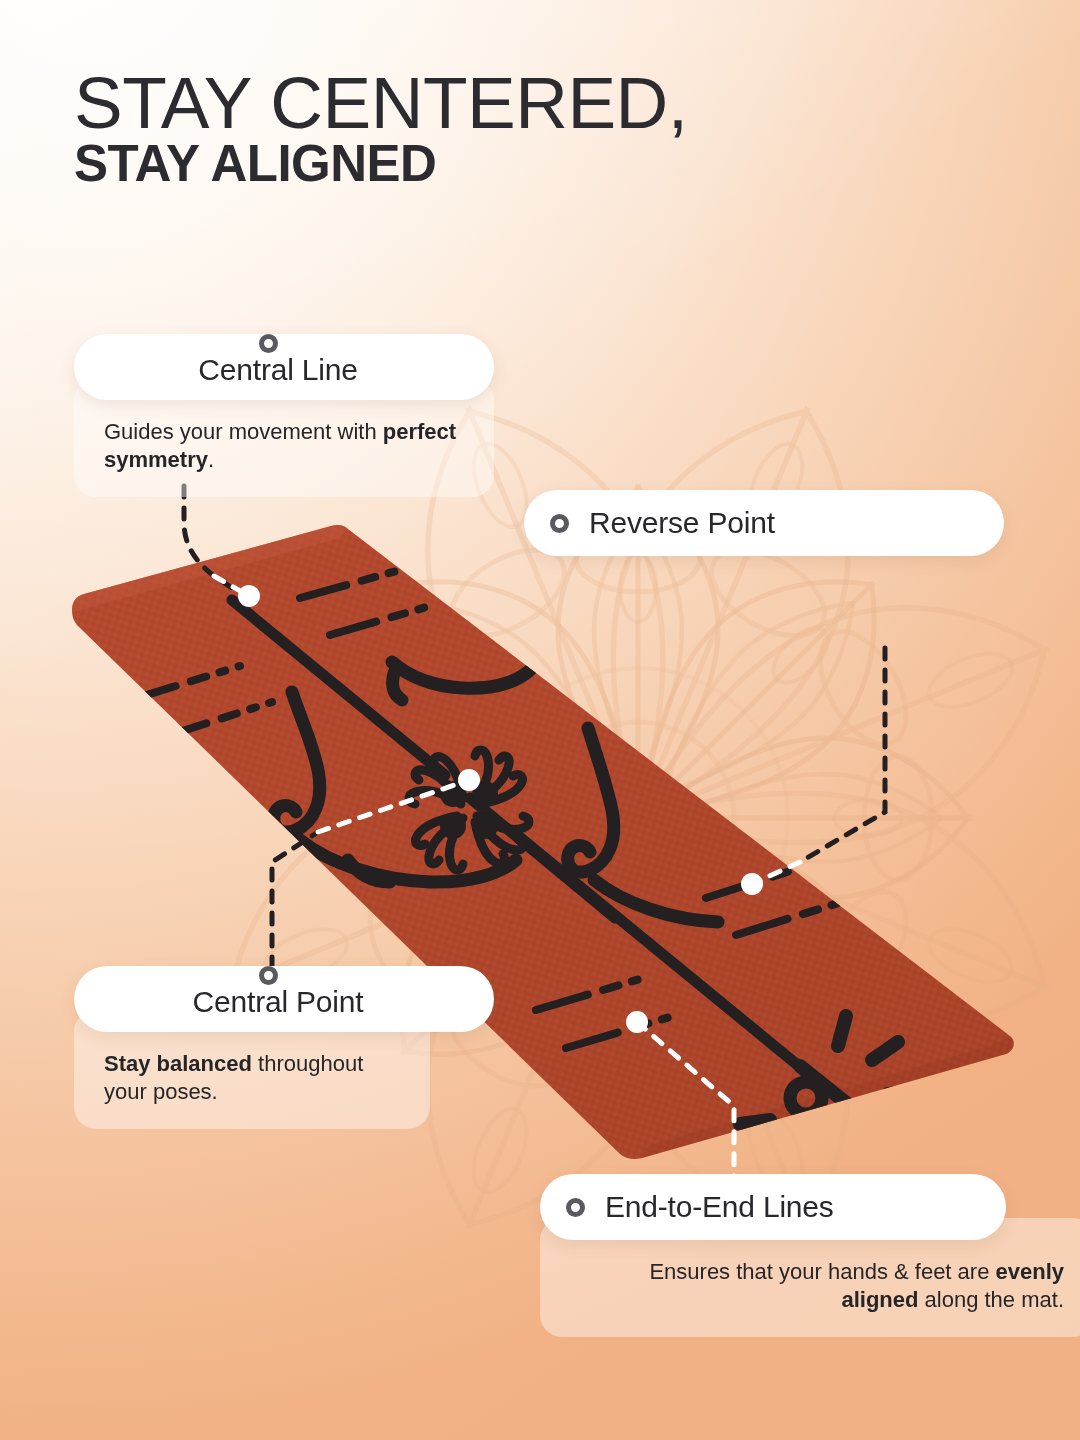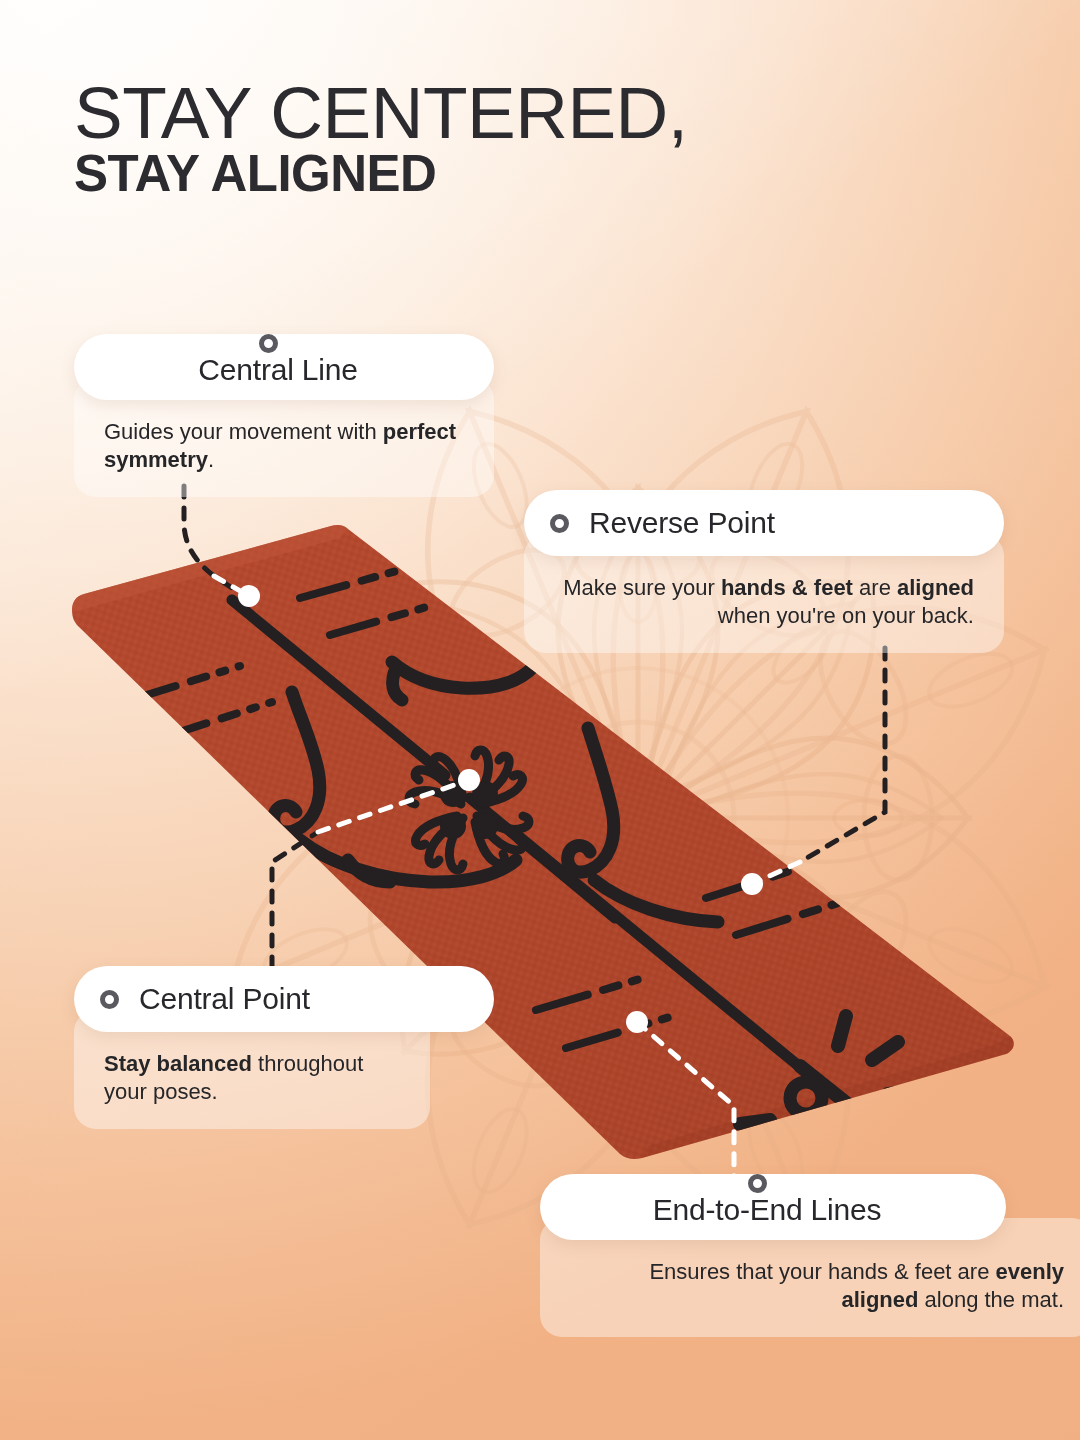--- a/index.html
+++ b/index.html
@@ -27,21 +27,21 @@
     position:absolute;
     left:78px; top:258px;
     width:1120px; height:1120px;
     opacity:0.5;
     pointer-events:none;
   }
 
   
   #page-title{
     position:absolute;
-    left:74px; top:78px;
+    left:74px; top:68px;
     width:900px;
     color:#2B2B30;
     line-height:0.97;
     letter-spacing:-0.5px;
   }
   #page-title .l1{
     display:block;
     font-size:73px;
     font-weight:400;
   }
@@ -110,25 +110,25 @@
 
   #callout-central-line{ left:74px;  top:334px;  width:420px; }
   #callout-central-line .callout-header{ width:420px;flex-direction:column; }
   #callout-central-line .callout-body{ width:420px; }
 
   #callout-reverse-point{ left:524px; top:490px; width:480px;text-align:right; }
   #callout-reverse-point .callout-header{ width:480px; }
   #callout-reverse-point .callout-body{ width:480px; }
 
   #callout-central-point{ left:74px;  top:966px;  width:420px; }
-  #callout-central-point .callout-header{ width:420px; }
+  #callout-central-point .callout-header{ width:420px;flex-direction:column; }
   #callout-central-point .callout-body{ width:356px; }
 
   #callout-end-to-end{ left:540px; top:1174px; width:466px; }
-  #callout-end-to-end .callout-header{ width:466px;flex-direction:column; }
+  #callout-end-to-end .callout-header{ width:466px; }
   #callout-end-to-end .callout-body{ width:554px;text-align:right; }
 </style>
 </head>
 <body>
 
 <div id="bg-gradient"></div>
 <div id="bg-gradient-2"></div>
 
 <svg id="mandala-watermark" viewBox="0 0 1120 1120">
   <defs>
@@ -346,21 +346,20 @@
     <span class="callout-title">Central Line</span>
   </div>
   <div class="callout-body"><span>Guides your movement with </span><b>perfect symmetry</b><span>.</span></div>
 </div>
 
 <div class="callout" id="callout-reverse-point">
   <div class="callout-header">
     <span class="ring-icon"></span>
     <span class="callout-title">Reverse Point</span>
   </div>
-  <div class="callout-body"><span>Make sure your </span><b>hands &amp; feet</b><span> are </span><b>aligned</b><span> when you're on your back.</span></div>
 </div>
 
 <div class="callout" id="callout-central-point">
   <div class="callout-header">
     <span class="ring-icon"></span>
     <span class="callout-title">Central Point</span>
   </div>
   <div class="callout-body"><b>Stay balanced</b><span> throughout your poses.</span></div>
 </div>
 

